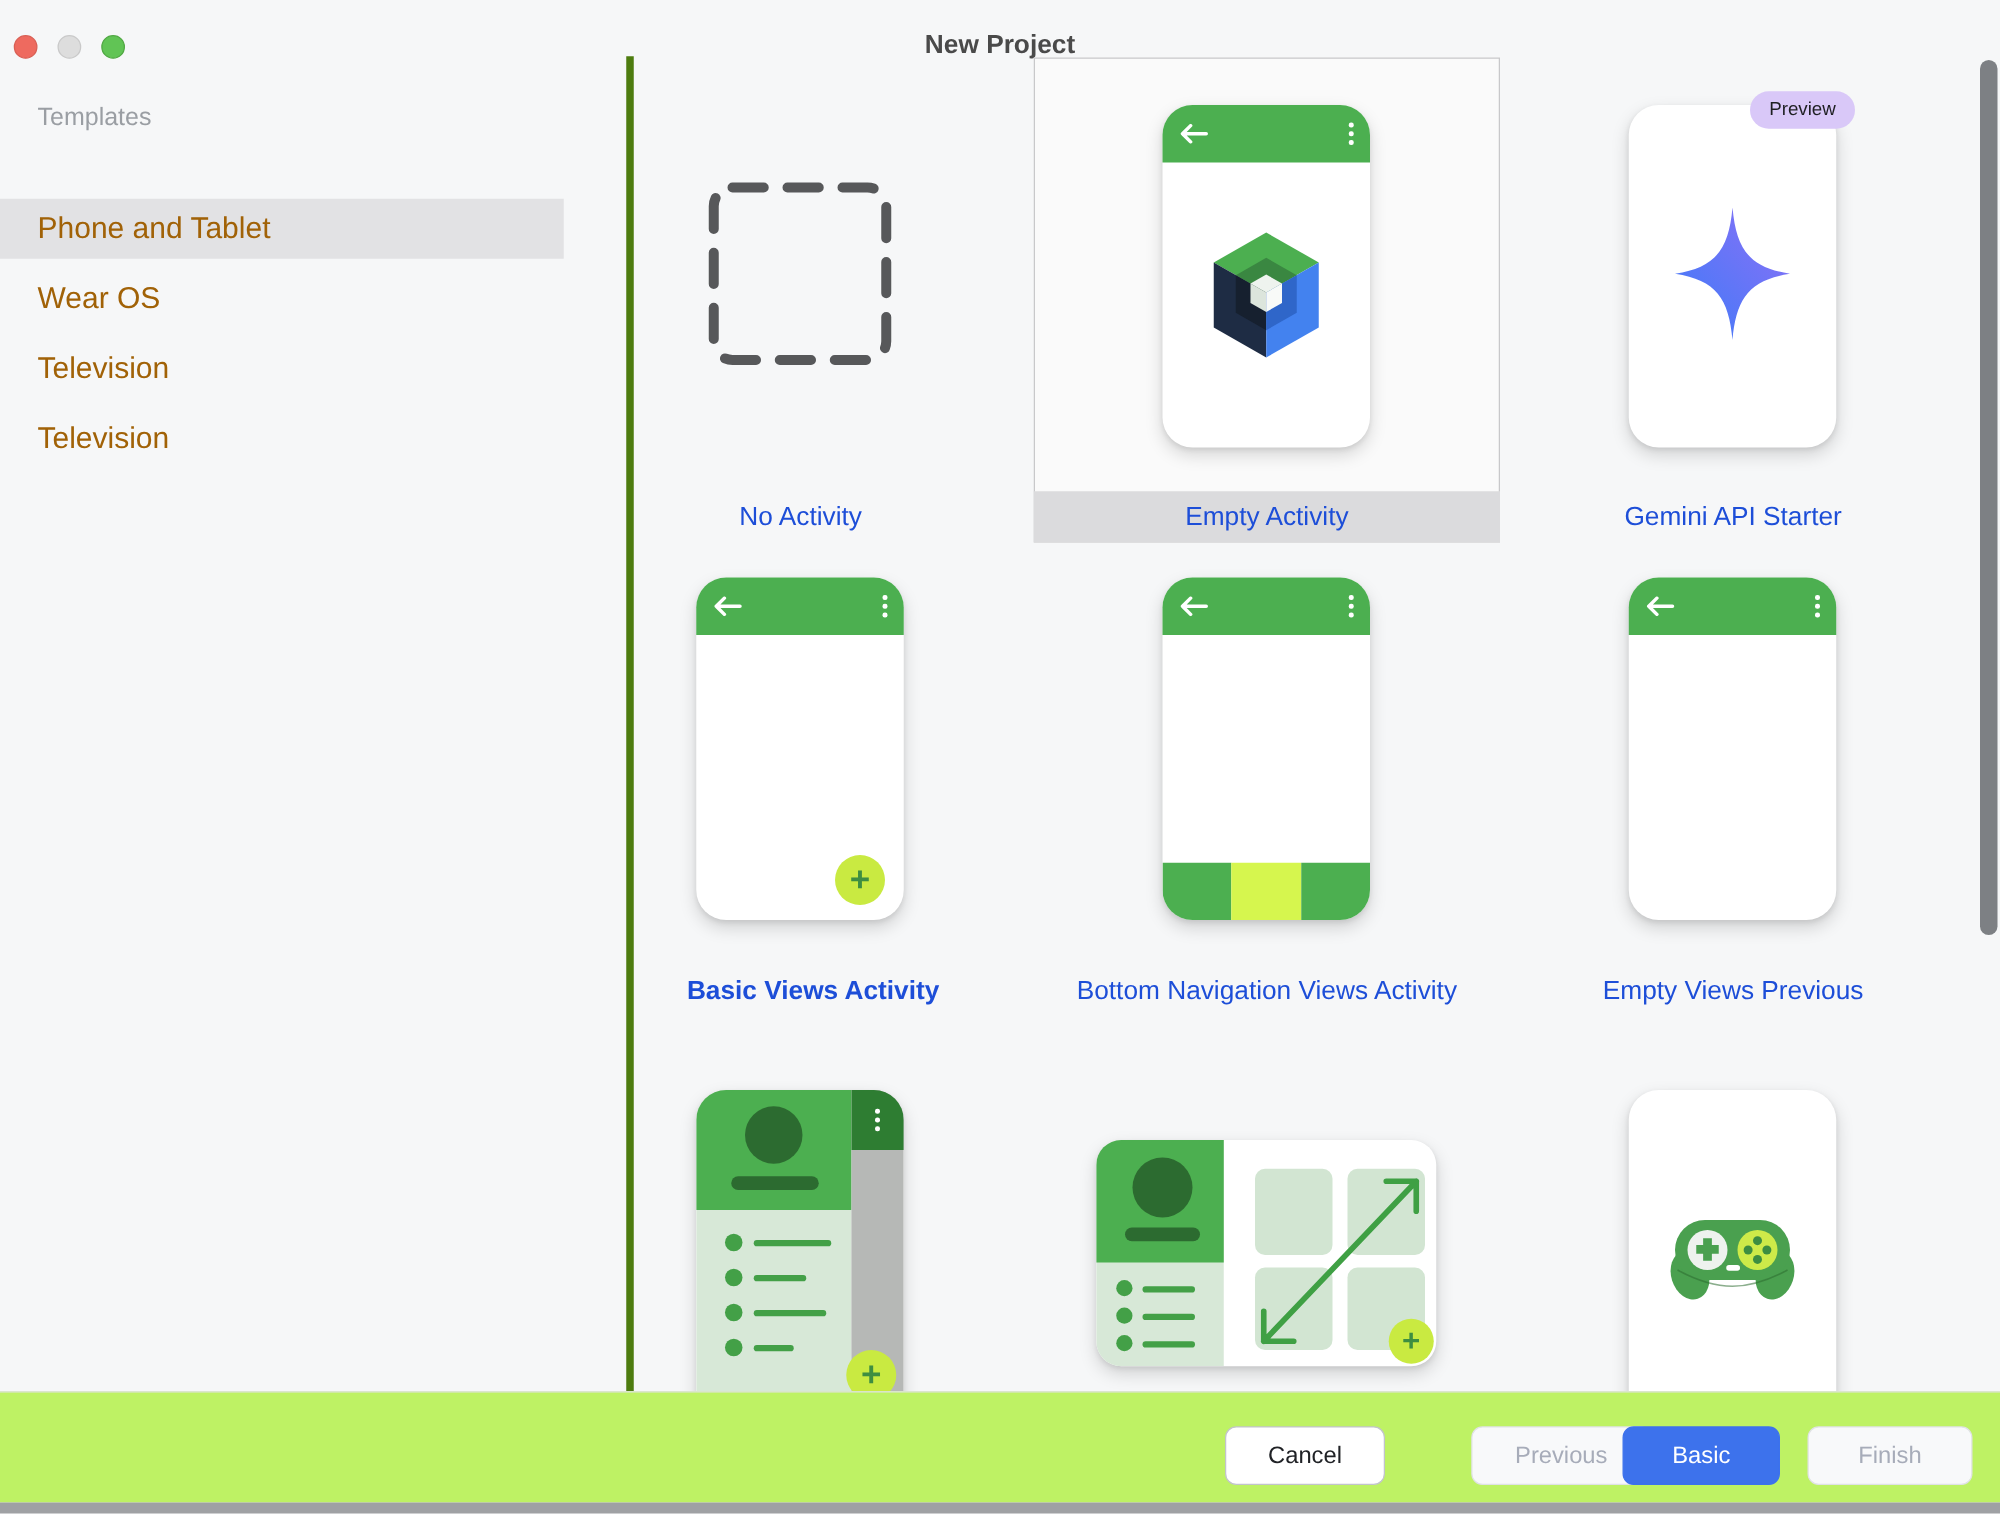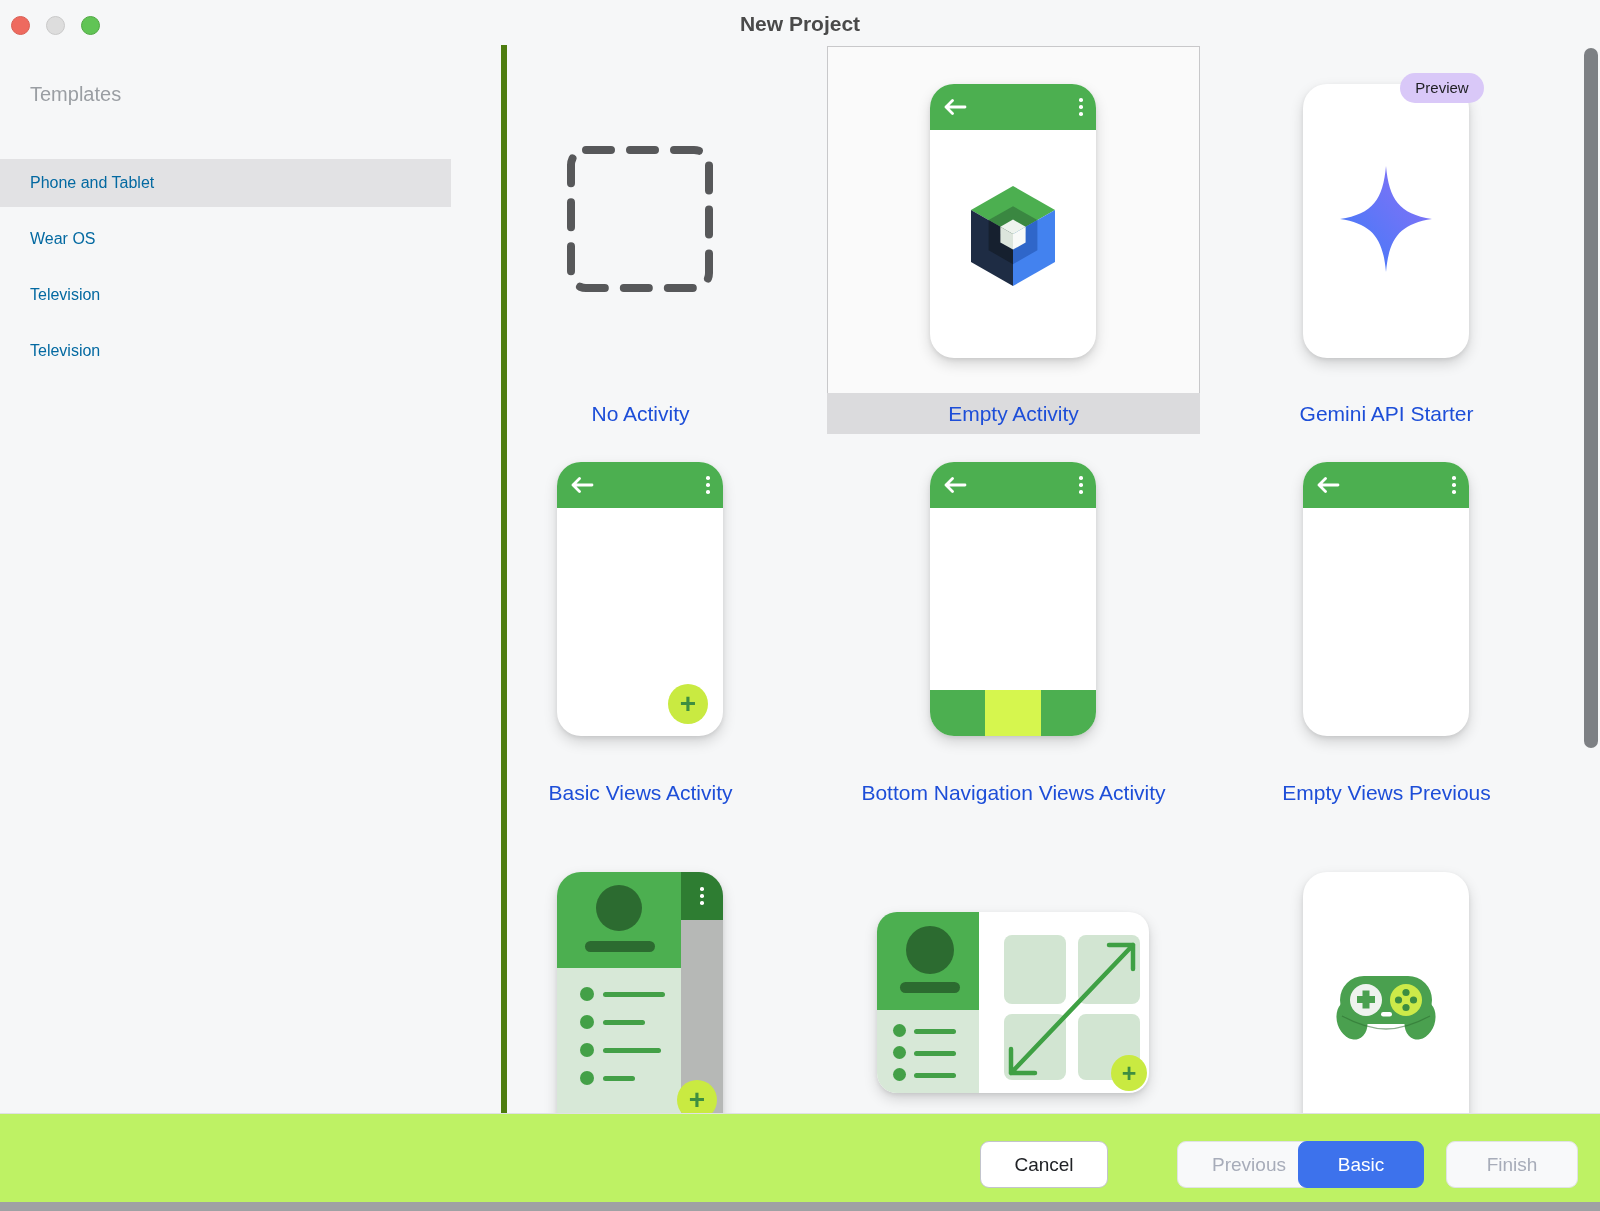--- a/index.html
+++ b/index.html
@@ -1,33 +1,33 @@
 <!DOCTYPE html>
 <html><head>
 <meta charset="utf-8">
 <style>
   html,body{margin:0;padding:0;background:#e9eaec;}
   .window{
     position:relative;width:1600px;height:1211px;background:#f6f7f8;
     font-family:"Liberation Sans","DejaVu Sans",sans-serif;overflow:hidden;
   }
   
-  .titlebar{position:absolute;left:0;top:4px;width:1600px;height:45px;}
+  .titlebar{position:absolute;left:0;top:16px;width:1600px;height:45px;}
   .tl{position:absolute;top:12px;width:17px;height:17px;border-radius:50%;}
   .tl.close{left:11px;background:#ee6a5f;border:0.5px solid #d95f54;}
   .tl.min{left:46px;background:#dddddd;border:0.5px solid #c9c9c9;}
   .tl.zoom{left:81px;background:#61c455;border:0.5px solid #50a843;}
   .win-title{position:absolute;left:0;right:0;top:8px;text-align:center;
     font-size:21px;font-weight:700;color:#4a4a4a;}
   
   .sidebar{position:absolute;left:0;top:45px;width:507px;height:1068px;
     border-right:6px solid #4d7c0f;box-sizing:border-box;}
   .side-header{position:absolute;left:30px;top:38px;font-size:20px;color:#9a9ea3;}
   .side-item{position:absolute;left:0;width:451px;height:48px;line-height:48px;
-    padding-left:30px;box-sizing:border-box;font-size:16px;color:#0369a1;cursor:default;}
+    padding-left:30px;box-sizing:border-box;font-size:24px;color:#a16207;cursor:default;}
   .side-item.sel{background:#e2e2e4;}
   
   .content{position:absolute;left:451px;top:45px;width:1149px;height:1068px;overflow:hidden;}
   .tile-label{position:absolute;height:41px;line-height:41px;text-align:center;
     font-size:21px;color:#1d4ed8;}
   .sel-card{position:absolute;left:376px;top:1px;width:373px;height:388px;
     background:#fafafa;border:1px solid #c8c8ca;box-sizing:border-box;}
   .sel-strip{position:absolute;left:376px;top:348px;width:373px;height:41px;
     background:#dbdbdd;}
   
@@ -173,21 +173,21 @@
           <span class="kebab">
               <i></i>
               <i></i>
               <i></i>
             </span>
         </div>
         <div class="fab" style="right:15px;bottom:12px;">
           <span>+</span>
         </div>
       </div>
-      <div class="tile-label" style="left:3px;top:727px;width:373px;">Basic Views Activity</div>
+      <div class="tile-label" style="left:13px;top:727px;width:373px;font-weight:bold;">Basic Views Activity</div>
     </div>
 
     <div>
       <div class="phone" style="left:479px;top:417px;">
         <div class="pbar">
           <svg width="24" height="16" viewBox="0 0 24 16">
             <path d="M22 8 H3 M9.5 1.5 L3 8 L9.5 14.5" stroke="#ffffff" stroke-width="2.8" fill="none" stroke-linecap="round" stroke-linejoin="round"></path>
           </svg>
           <span class="kebab">
               <i></i>

